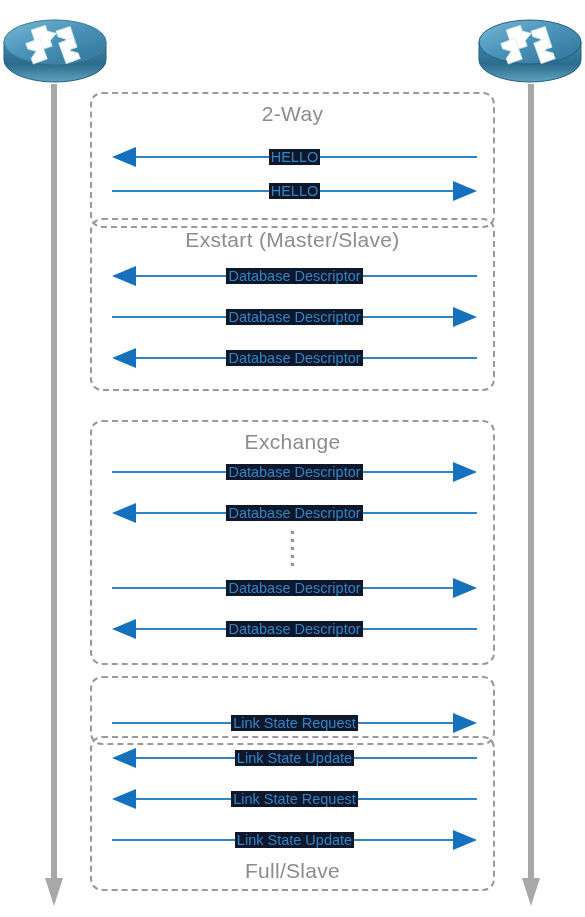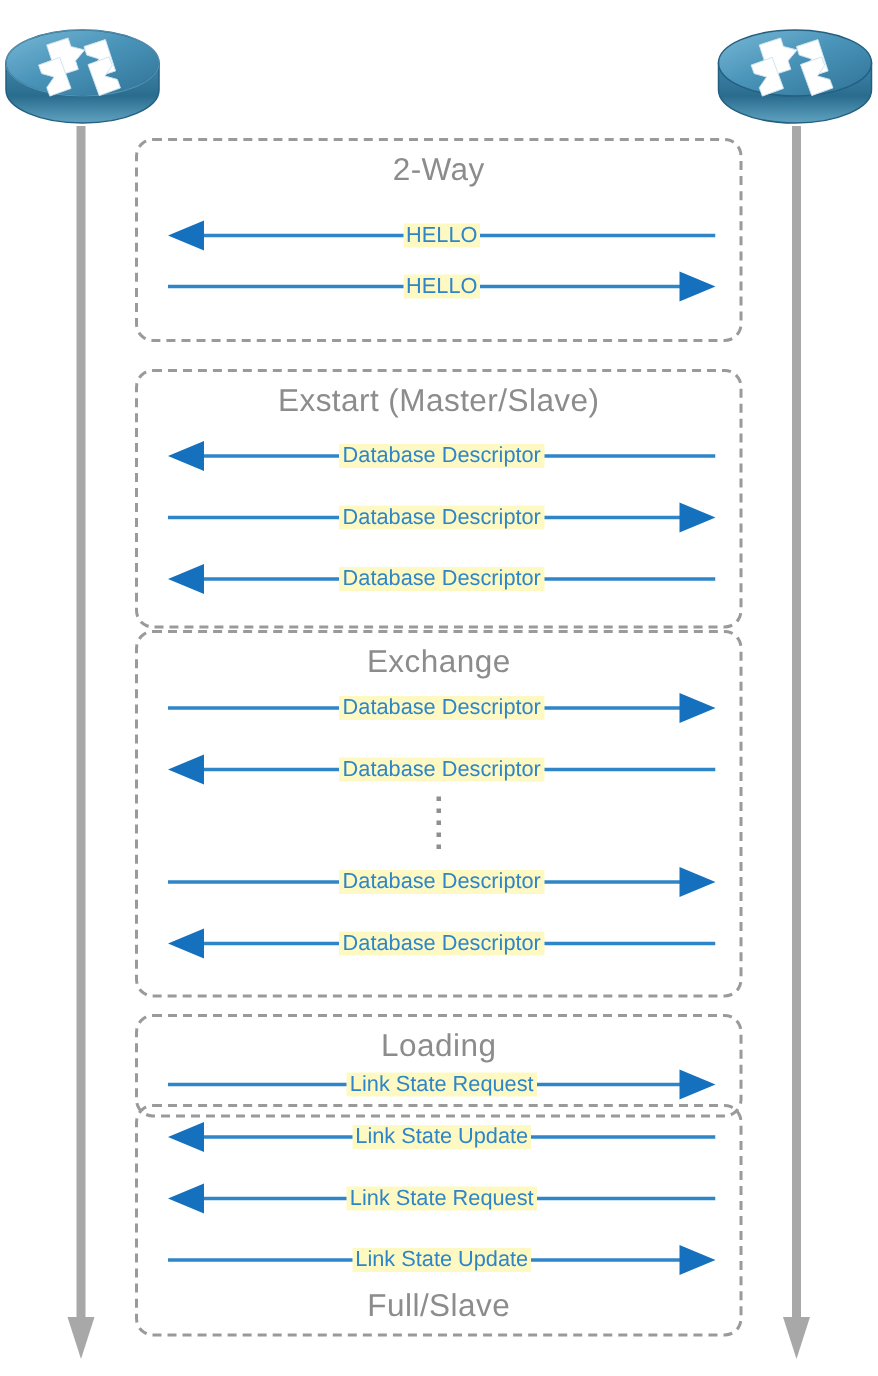--- a/index.html
+++ b/index.html
@@ -77,21 +77,21 @@
     height: 22px;
     line-height: 22px;
     text-align: center;
     color: #2e86c8;
     font-size: 14.5px;
     font-weight: 300;
     white-space: nowrap;
     pointer-events: none;
   }
   .msg-label span {
-    background: #fef9c3;
+    background: #0f172a;
     padding: 0 2px;
   }
 
   
   .vdots {
     position: absolute;
     width: 100%;
     left: 0;
     text-align: center;
   }
@@ -174,21 +174,21 @@
 
     <div class="msg" style="top:86px;">
       <svg width="365" height="22">
         <line x1="0" y1="11" x2="343" y2="11" stroke="#2e86c8" stroke-width="2.2"></line>
         <polygon points="365,11 341,1 341,21" fill="#1570bd"></polygon>
       </svg>
       <div class="msg-label"><span>HELLO</span></div>
     </div>
   </div>
 
-  <div class="phase-box" style="top:246px; height:173px;">
+  <div class="phase-box" style="top:218px; height:173px;">
     <div class="phase-title top">Exstart (Master/Slave)</div>
 
     <div class="msg" style="top:45px;">
       <svg width="365" height="22">
         <line x1="22" y1="11" x2="365" y2="11" stroke="#2e86c8" stroke-width="2.2"></line>
         <polygon points="0,11 24,1 24,21" fill="#1570bd"></polygon>
       </svg>
       <div class="msg-label"><span>Database Descriptor</span></div>
     </div>
 
@@ -247,21 +247,20 @@
     <div class="msg" style="top:196px;">
       <svg width="365" height="22">
         <line x1="22" y1="11" x2="365" y2="11" stroke="#2e86c8" stroke-width="2.2"></line>
         <polygon points="0,11 24,1 24,21" fill="#1570bd"></polygon>
       </svg>
       <div class="msg-label"><span>Database Descriptor</span></div>
     </div>
   </div>
 
   <div class="phase-box" style="top:676px; height:69px;">
-    <div class="phase-title top">Loading</div>
 
     <div class="msg" style="top:34px;">
       <svg width="365" height="22">
         <line x1="0" y1="11" x2="343" y2="11" stroke="#2e86c8" stroke-width="2.2"></line>
         <polygon points="365,11 341,1 341,21" fill="#1570bd"></polygon>
       </svg>
       <div class="msg-label"><span>Link State Request</span></div>
     </div>
   </div>
 

